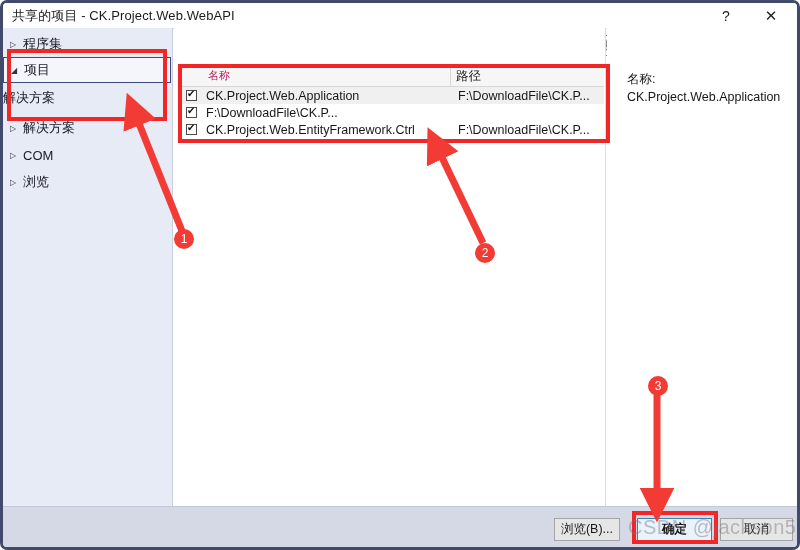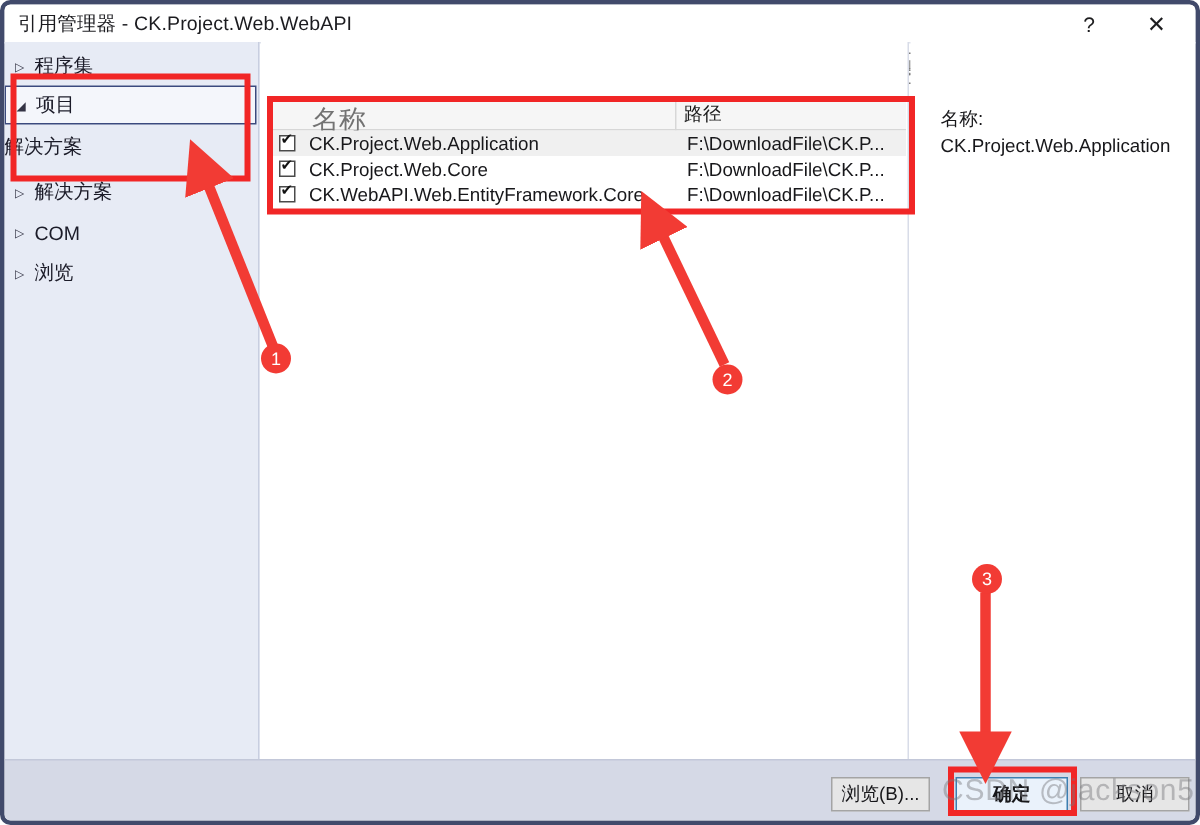--- a/index.html
+++ b/index.html
@@ -159,22 +159,22 @@
     width: 424px;
     height: 21px;
     background: #f6f6f6;
     border-bottom: 1px solid #d7d7d7;
     box-sizing: border-box;
   }
   #list-header .col-name {
     position: absolute;
     left: 28px;
     top: 2px;
-    font-size: 18px;
-    color: #737373;
+    font-size: 11px;
+    color: #be185d;
   }
   #list-header .col-path {
     position: absolute;
     left: 276px;
     top: 2px;
     font-size: 12.5px;
     color: #1b1b1b;
   }
   #list-header .col-sep {
     position: absolute;
@@ -314,21 +314,21 @@
     z-index: 7;
     pointer-events: none;
   }
 </style>
 </head>
 <body>
 
 <div id="window">
 
   <div id="titlebar">
-    <div id="title-text">引用管理器 - CK.Project.Web.WebAPI</div>
+    <div id="title-text">共享的项目 - CK.Project.Web.WebAPI</div>
     <button class="titlebtn" id="help-button">?</button>
     <button class="titlebtn" id="close-button">✕</button>
   </div>
 
   <div id="search-wrap">
     <input id="search-input" type="text" placeholder="搜索(Ctrl+E)" style="">
     <span id="search-icon">
       <svg width="13" height="13" viewBox="0 0 13 13">
         <circle cx="5.2" cy="5.2" r="3.6" fill="none" stroke="#2b2b2b" stroke-width="1.2"></circle>
         <line x1="8" y1="8" x2="11.6" y2="11.8" stroke="#2b2b2b" stroke-width="1.4"></line>
@@ -370,26 +370,25 @@
       <span class="col-path">路径</span>
     </div>
     <div id="list-rows">
       <div class="list-row selected">
         <span class="cb"></span>
         <span class="row-name">CK.Project.Web.Application</span>
         <span class="row-path">F:\DownloadFile\CK.P...</span>
       </div>
       <div class="list-row">
         <span class="cb"></span>
-        <span class="row-name">CK.Project.Web.Core</span>
         <span class="row-path">F:\DownloadFile\CK.P...</span>
       </div>
       <div class="list-row">
         <span class="cb"></span>
-        <span class="row-name">CK.WebAPI.Web.EntityFramework.Core</span>
+        <span class="row-name">CK.Project.Web.EntityFramework.Ctrl</span>
         <span class="row-path">F:\DownloadFile\CK.P...</span>
       </div>
     </div>
   </div>
 
   <div id="detail-panel">
     <div id="detail-label">名称:</div>
     <div id="detail-value">CK.Project.Web.Application</div>
   </div>
 

